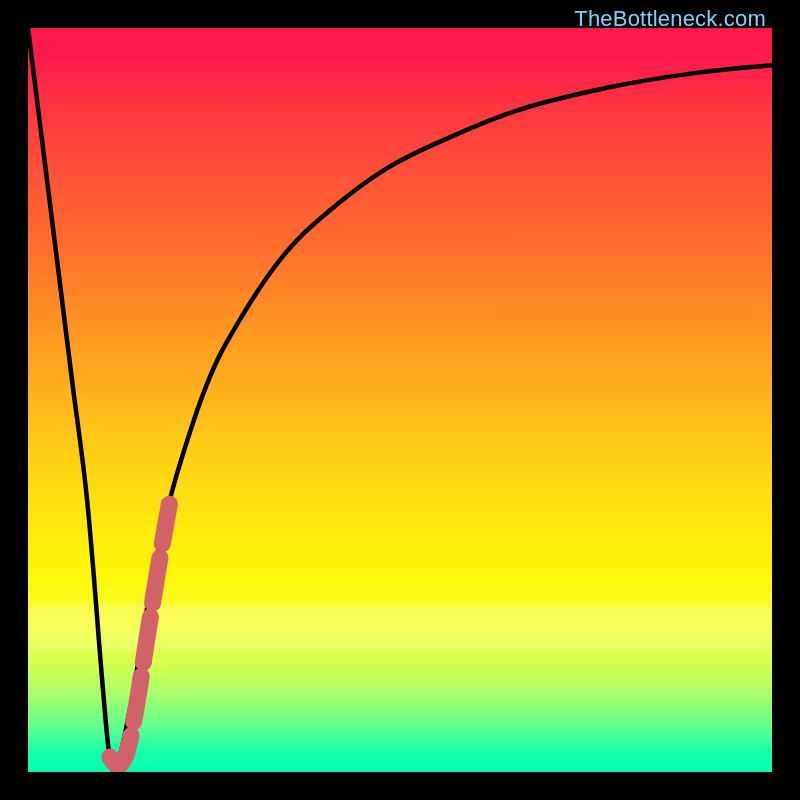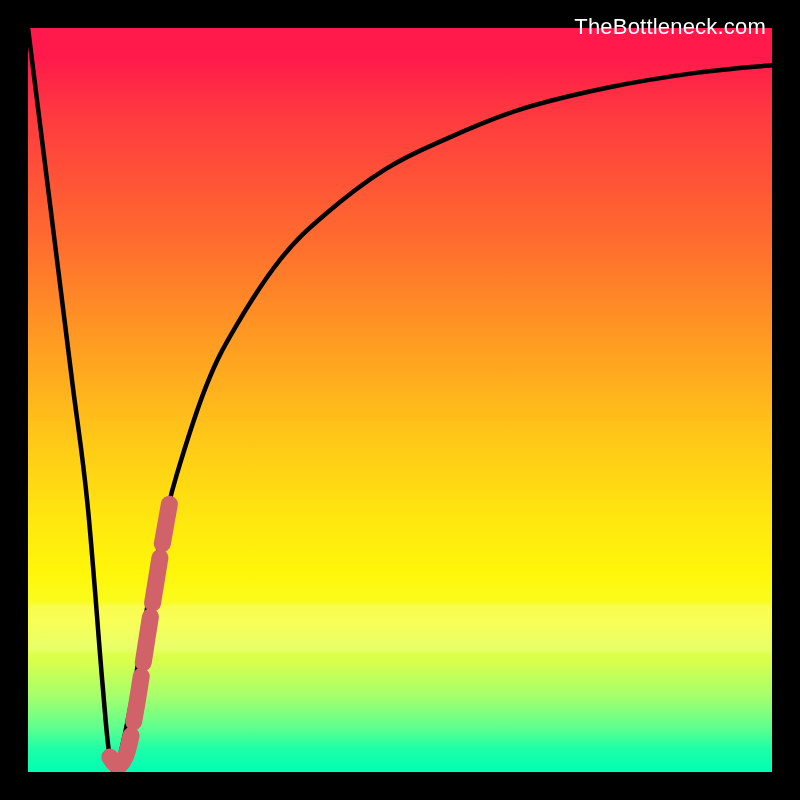--- a/index.html
+++ b/index.html
@@ -53,26 +53,25 @@
     right: 0;
     height: 48px;
     bottom: 120px;
     background: rgba(255,255,255,0.22);
     filter: blur(2px);
   }
   .watermark {
     position: absolute;
     top: 6px;
     right: 34px;
-    color: #ffffff;
+    color: #7dd3fc;
     font-size: 22px;
     letter-spacing: 0.2px;
     font-weight: 400;
     user-select: none;
-    margin-top: 8px;
   }
   svg.curve {
     position: absolute;
     inset: 0;
   }
 </style>
 </head>
 <body>
 
 <div class="frame">

